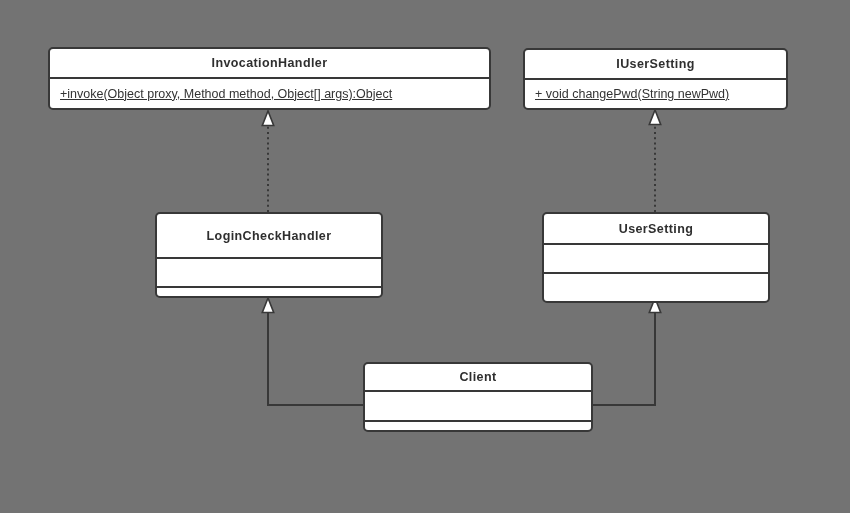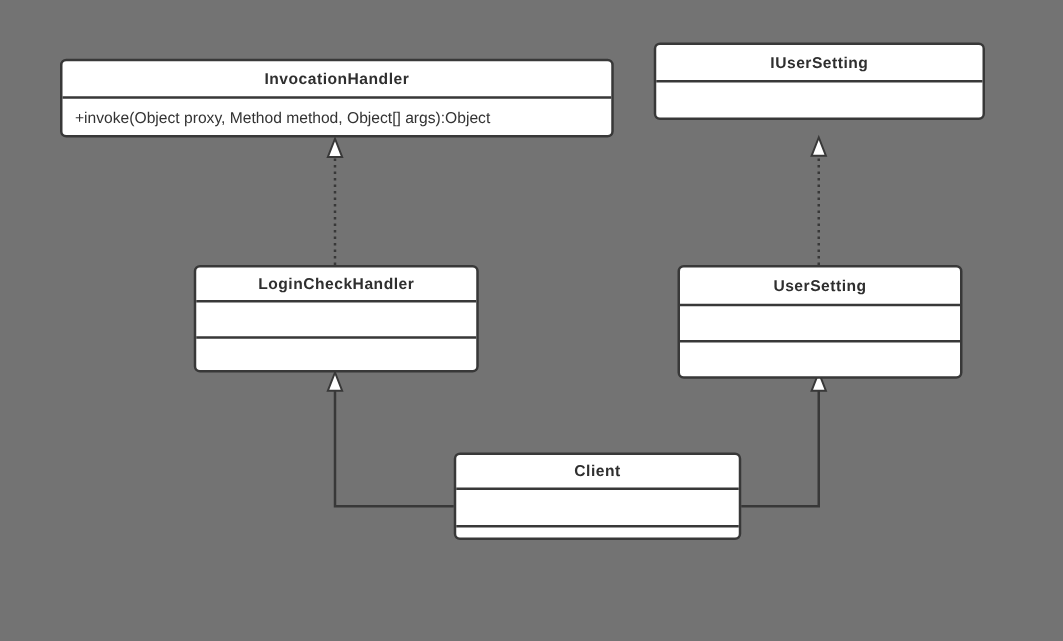--- a/index.html
+++ b/index.html
@@ -46,40 +46,41 @@
     border-bottom: 2px solid #383838;
   }
   .uml-member {
     box-sizing: border-box;
     display: flex;
     align-items: center;
     font-size: 12.5px;
     padding: 0 10px;
     color: #333333;
     white-space: nowrap;
+    text-decoration: underline;
   }
   .uml-compartment {
     box-sizing: border-box;
     flex: 1 1 auto;
   }
   .uml-compartment + .uml-compartment {
     border-top: 2px solid #383838;
   }
 
   
   #box-invocation-handler { left: 48px;  top: 47px;  width: 443px; height: 63px; }
   #box-invocation-handler .uml-title  { height: 30px; }
   #box-invocation-handler .uml-member { flex: 1 1 auto; }
 
-  #box-iuser-setting { left: 523px; top: 34px;  width: 265px; height: 62px; }
+  #box-iuser-setting { left: 523px; top: 48px;  width: 265px; height: 62px; }
   #box-iuser-setting .uml-title  { height: 30px; }
   #box-iuser-setting .uml-member { flex: 1 1 auto; }
 
   #box-login-check-handler { left: 155px; top: 212px; width: 228px; height: 86px; }
-  #box-login-check-handler .uml-title { height: 28px; }
+  #box-login-check-handler .uml-title { height: 45px; }
   #box-login-check-handler .comp-1 { flex: 0 0 27px; }
 
   #box-user-setting { left: 542px; top: 212px; width: 228px; height: 91px; }
   #box-user-setting .uml-title { height: 31px; }
   #box-user-setting .comp-1 { flex: 0 0 27px; }
 
   #box-client { left: 363px; top: 362px; width: 230px; height: 70px; }
   #box-client .uml-title { height: 28px; }
   #box-client .comp-1 { flex: 0 0 28px; }
 </style>
@@ -111,20 +112,21 @@
     </g>
   </svg>
 
   <div class="uml-class" id="box-invocation-handler">
     <div class="uml-title">InvocationHandler</div>
     <div class="uml-member">+invoke(Object proxy, Method method, Object[] args):Object</div>
   </div>
 
   <div class="uml-class" id="box-iuser-setting">
     <div class="uml-title">IUserSetting</div>
+    <div class="uml-member">+ void changePwd(String newPwd)</div>
   </div>
 
   <div class="uml-class" id="box-login-check-handler">
     <div class="uml-title">LoginCheckHandler</div>
     <div class="uml-compartment comp-1"></div>
     <div class="uml-compartment comp-2"></div>
   </div>
 
   <div class="uml-class" id="box-user-setting">
     <div class="uml-title">UserSetting</div>

